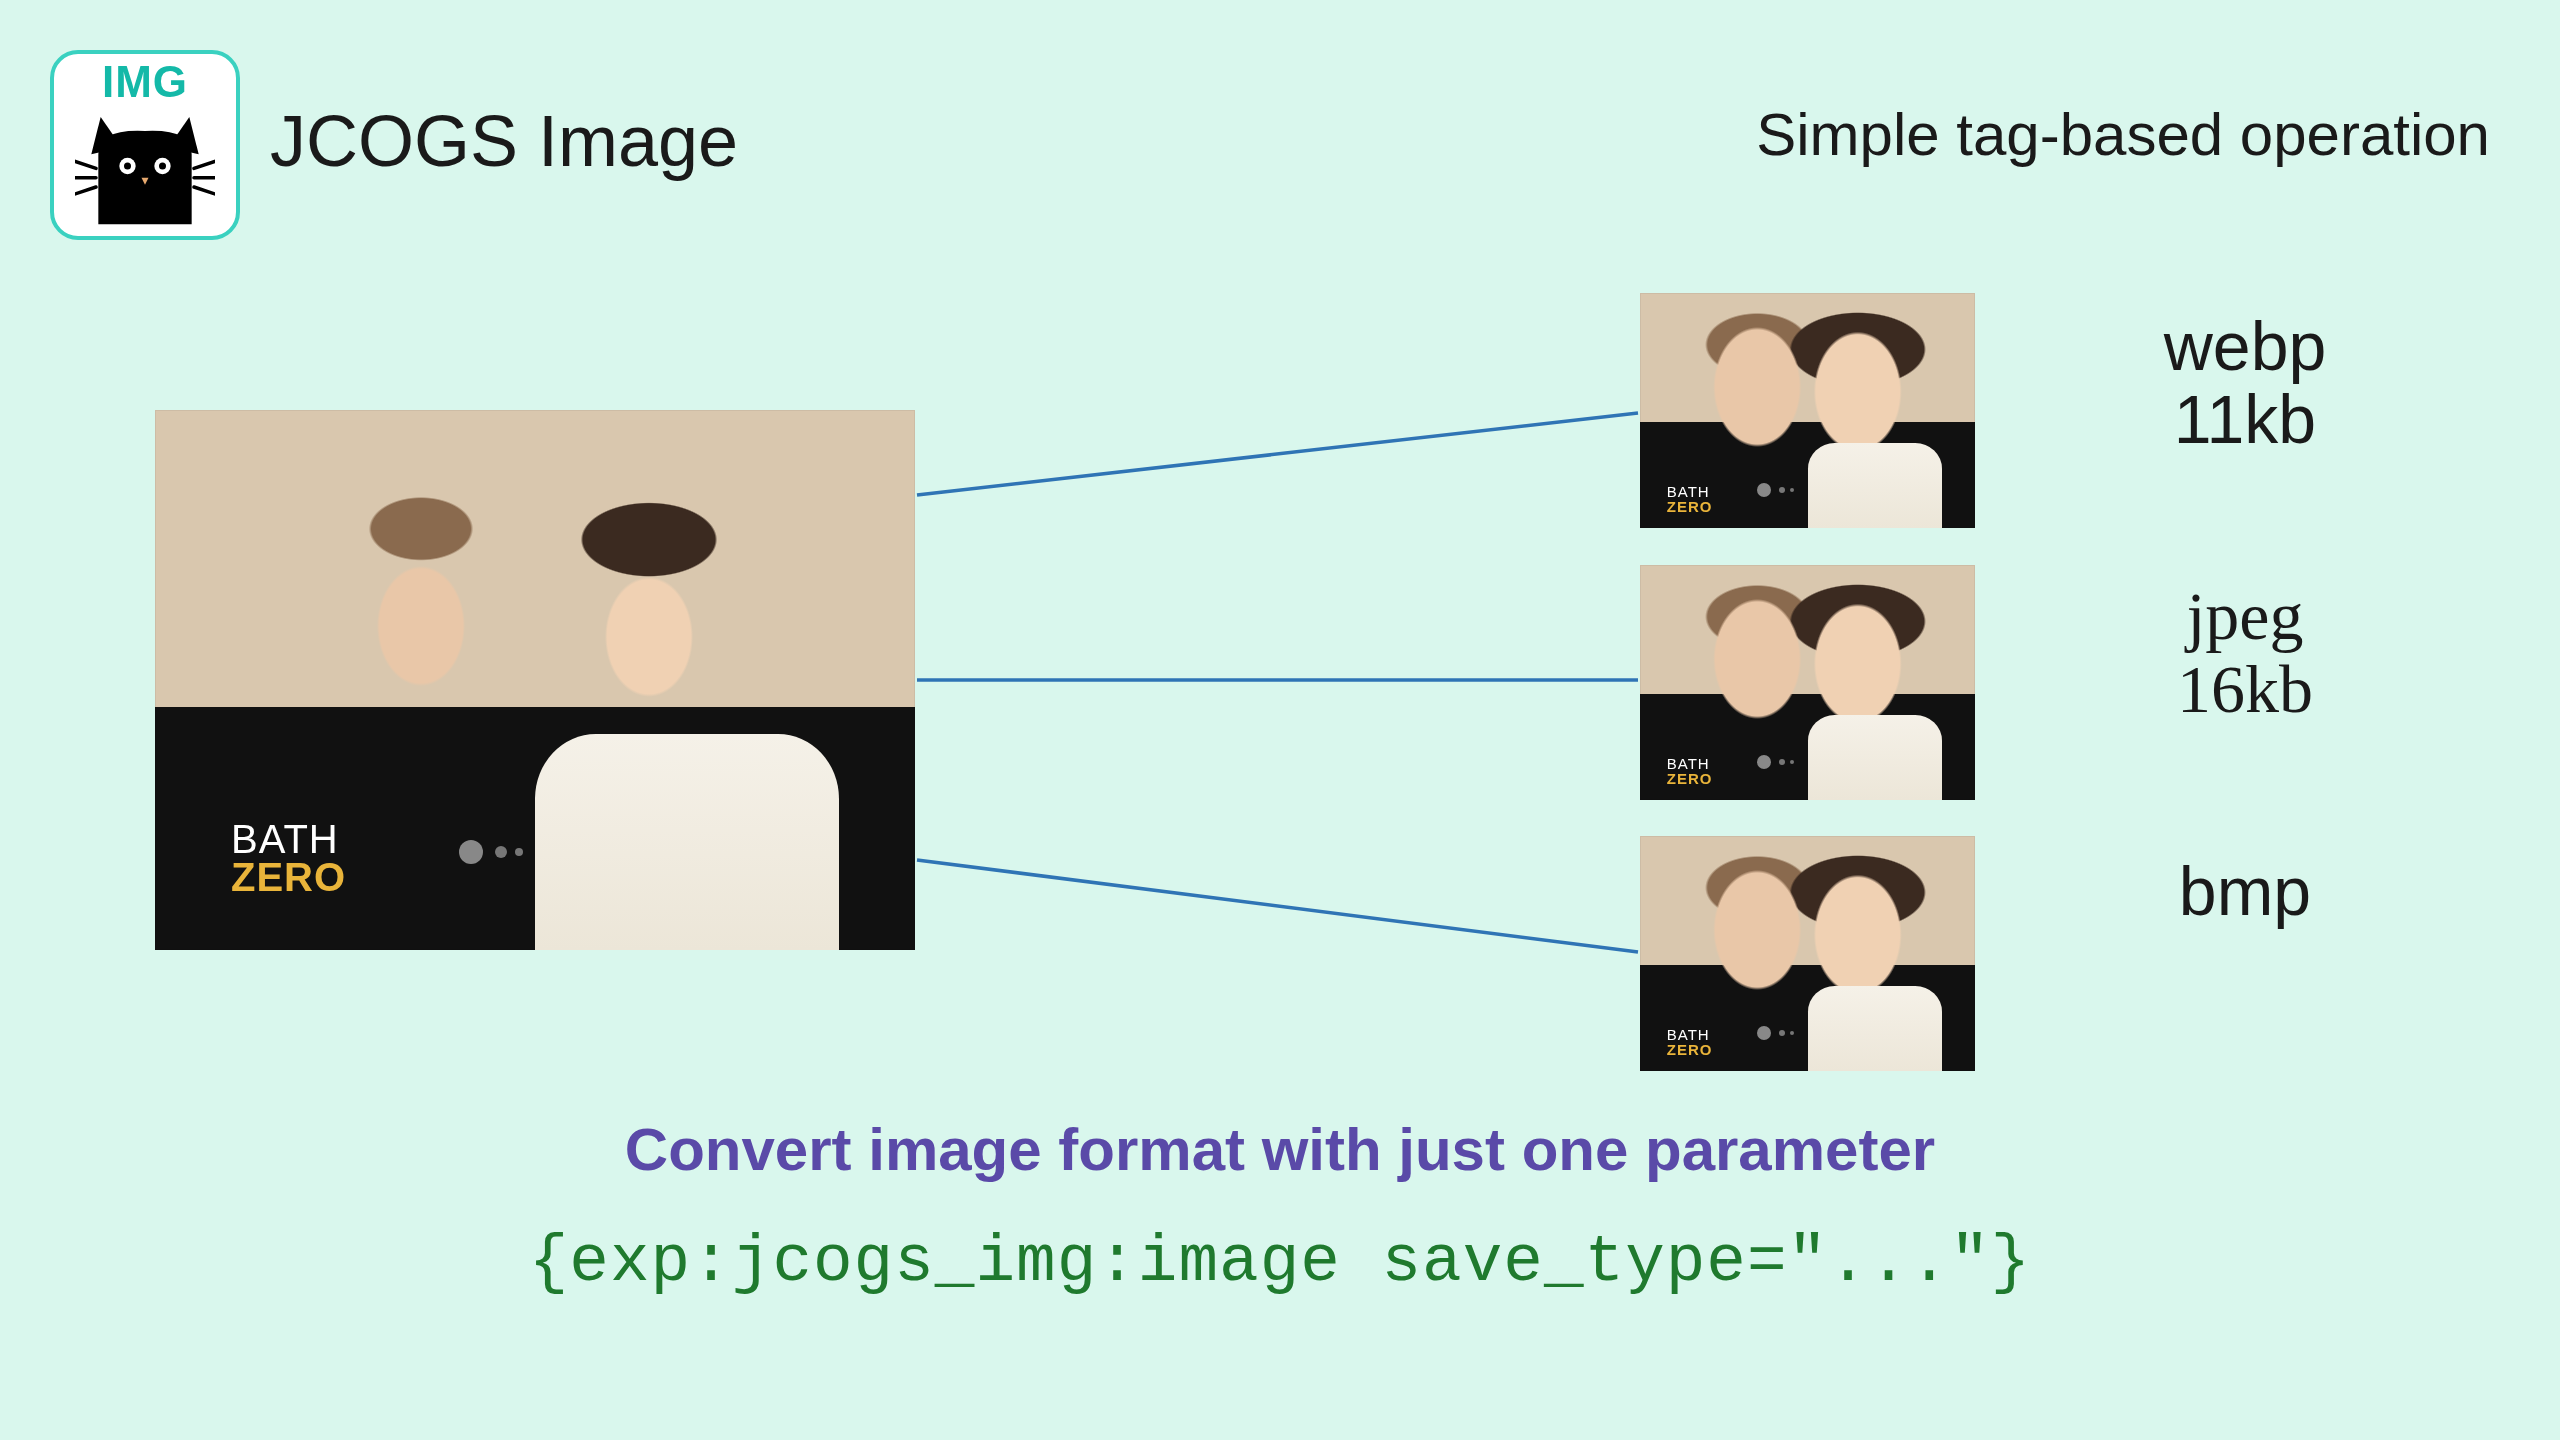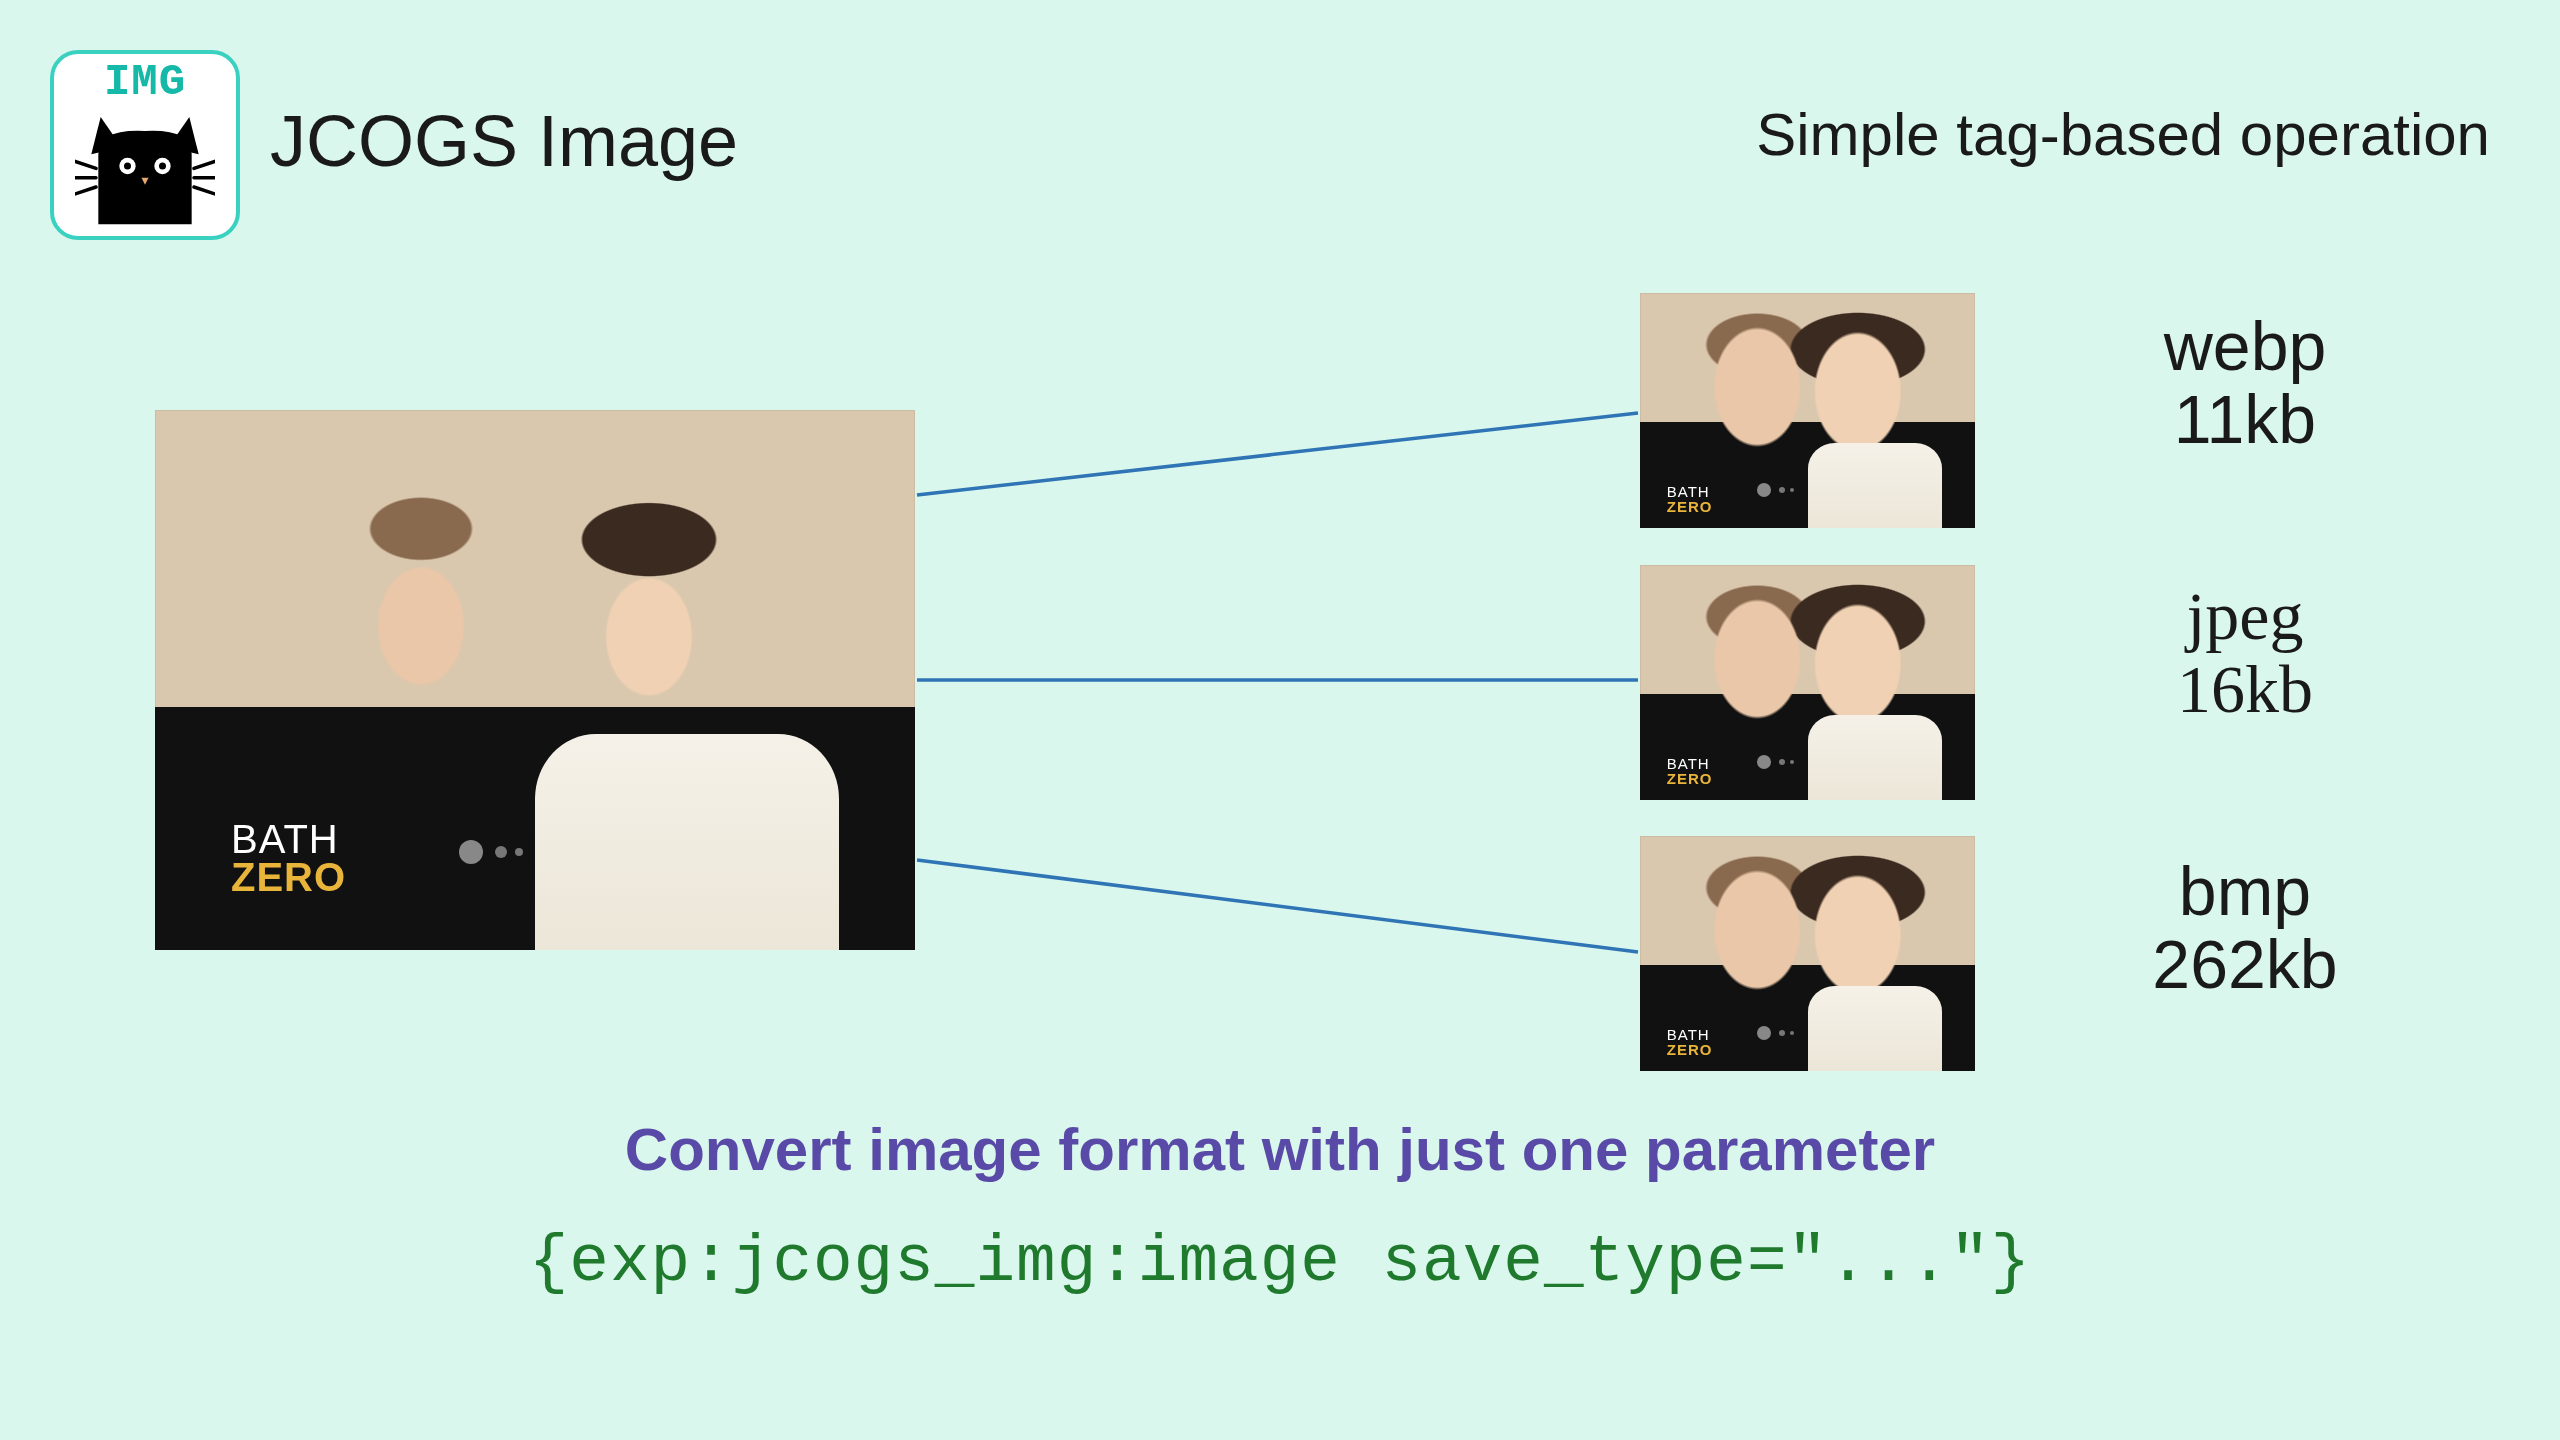--- a/index.html
+++ b/index.html
@@ -27,21 +27,21 @@
     border: 4px solid #3ad1c0;
     border-radius: 28px;
     box-sizing: border-box;
     display: flex;
     flex-direction: column;
     align-items: center;
     justify-content: flex-start;
     padding-top: 6px;
   }
   .logo-img-text {
-    font-family: Liberation Mono, monospace;
+    font-family: Liberation Sans, sans-serif;
     font-weight: 900;
     font-size: 44px;
     color: #14b9a8;
     letter-spacing: 1px;
     line-height: 1;
     margin-bottom: 2px;
   }
   .cat-svg {
     width: 140px;
     height: 120px;
@@ -251,21 +251,20 @@
   <div class="out-label out1">
     <span>webp</span><br>
     <span>11kb</span>
   </div>
   <div class="out-label out2">
     <span>jpeg</span><br>
     <span>16kb</span>
   </div>
   <div class="out-label out3">
     <span>bmp</span><br>
-    <span>262kb</span>
   </div>
 
   <svg class="connectors">
     <line x1="917" y1="495" x2="1638" y2="413"></line>
     <line x1="917" y1="680" x2="1638" y2="680"></line>
     <line x1="917" y1="860" x2="1638" y2="952"></line>
   </svg>
 
   <div class="convert-line">Convert image format with just one parameter</div>
   <div class="code-line">{exp:jcogs_img:image save_type="..."}</div>

